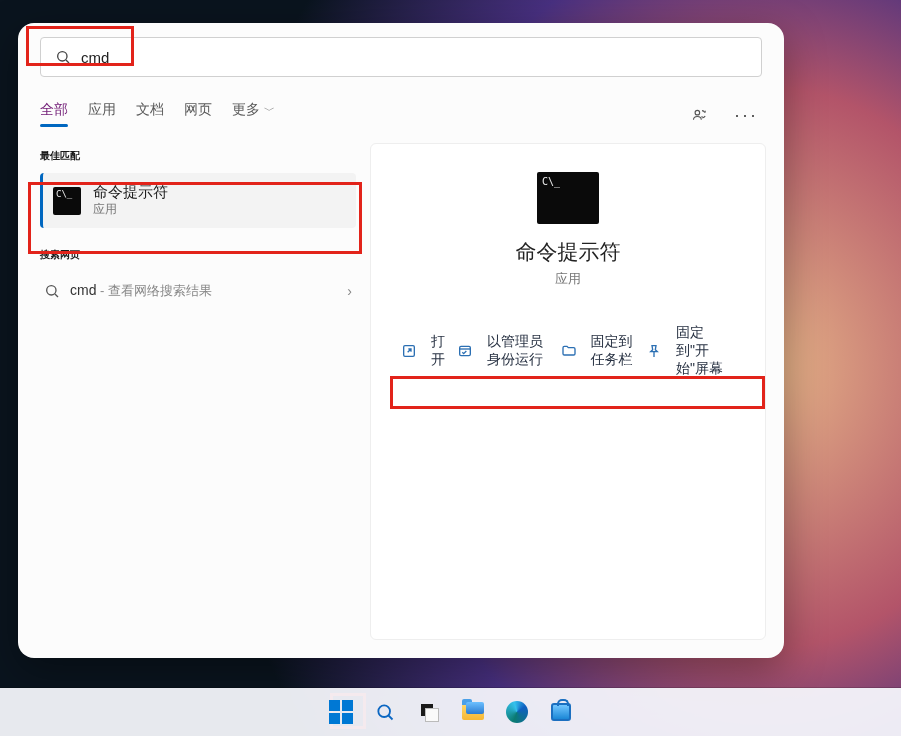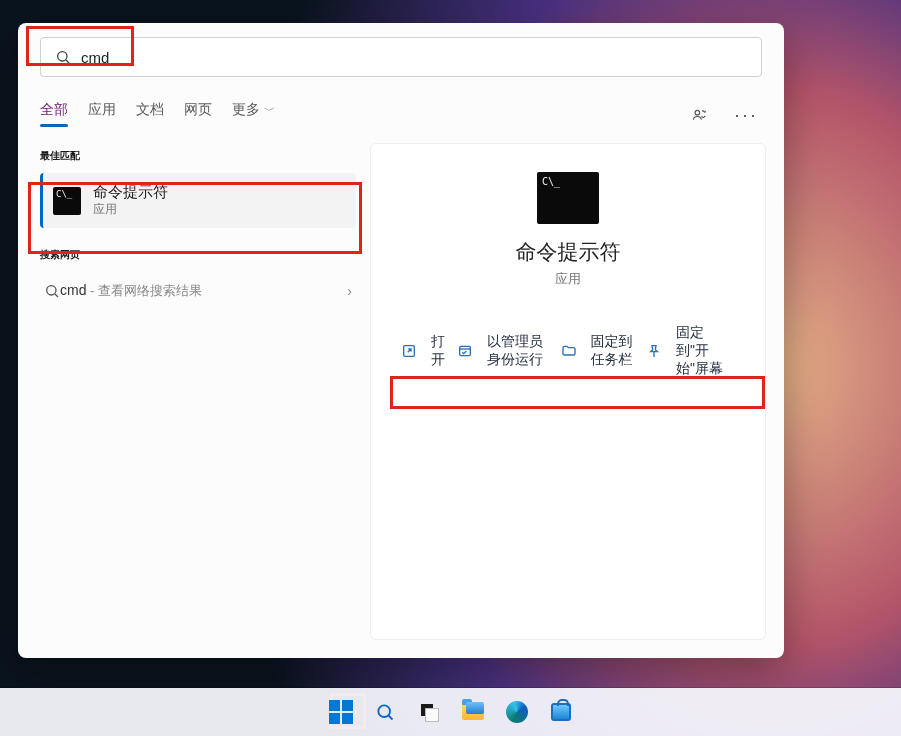--- a/index.html
+++ b/index.html
@@ -3,21 +3,21 @@
 <meta charset="utf-8">
 <style>
   *{margin:0;padding:0;box-sizing:border-box;font-family:"Segoe UI","Microsoft YaHei",Arial,sans-serif;}
   body{width:901px;height:736px;overflow:hidden;position:relative;background:#000;}
   
   .desktop{position:absolute;inset:0;background:
     radial-gradient(ellipse 700px 800px at 85% 50%, rgba(255,200,150,.9), rgba(255,120,150,.7) 35%, rgba(90,60,160,.8) 55%, rgba(10,20,30,1) 80%);
   }
   .search-panel{
     position:absolute;left:18px;top:23px;width:766px;height:635px;
-    background:#fcfcfc;border-radius:8px;box-shadow:0 12px 40px rgba(0,0,0,.35);
+    background:#fcfcfc;border-radius:16px;box-shadow:0 12px 40px rgba(0,0,0,.35);
     display:flex;flex-direction:column;
   }
   .search-row{padding:14px 22px 0 22px;}
   .search-box{
     display:flex;align-items:center;height:40px;border:1px solid #d0d0d0;border-radius:4px;
     background:#fff;
   }
   .search-box svg{width:16px;height:16px;margin:0 10px 0 14px;color:#444;}
   .search-input{
     border:none;outline:none;font-size:15px;flex:1;background:transparent;color:#222;
@@ -51,21 +51,21 @@
     display:flex;align-items:center;gap:12px;padding:10px 10px;border-radius:4px;
     background:#f3f3f3;border-left:3px solid #0067c0;margin-bottom:20px;cursor:pointer;
   }
   .bm-icon{
     width:28px;height:28px;background:#0a0a0a;border-radius:2px;position:relative;flex:none;
   }
   .bm-icon::before{content:"C\\_";position:absolute;color:#eee;font-size:9px;left:3px;top:2px;font-family:monospace;}
   .bm-title{font-size:15px;color:#1a1a1a;line-height:1.2;}
   .bm-sub{font-size:12px;color:#777;}
   .web-item{
-    display:flex;align-items:center;padding:10px 4px;cursor:pointer;color:#333;font-size:14px;
+    display:flex;align-items:center;gap:10px;padding:10px 4px;cursor:pointer;color:#333;font-size:14px;
   }
   .web-item .sicon{width:16px;height:16px;color:#555;}
   .web-item .main{flex:1;}
   .web-item .hint{color:#888;font-size:13px;}
   .web-item .ar{color:#888;font-size:14px;}
 
   .big-icon{width:62px;height:52px;background:#0a0a0a;margin:0 auto 14px auto;position:relative;border-radius:2px;}
   .big-icon::before{content:"C\\_";position:absolute;color:#eee;font-size:10px;left:5px;top:4px;font-family:monospace;}
   .app-title{font-size:21px;text-align:center;color:#222;font-weight:400;}
   .app-sub{font-size:13px;text-align:center;color:#777;margin-top:4px;margin-bottom:28px;}

